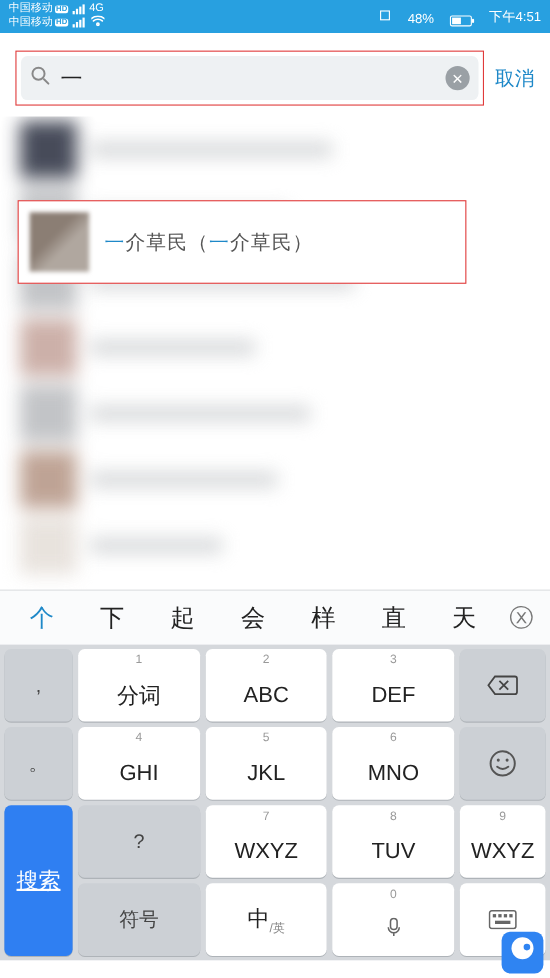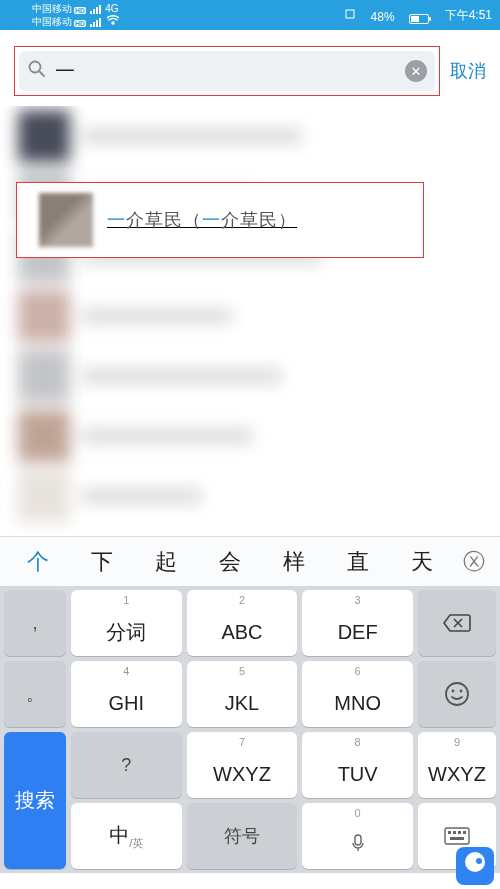--- a/index.html
+++ b/index.html
@@ -1,21 +1,21 @@
 <!DOCTYPE html>
 <html><head>
 <meta charset="utf-8">
 <style>
   * { margin: 0; padding: 0; box-sizing: border-box; font-family: -apple-system, "PingFang SC", sans-serif; }
   body { width: 500px; height: 889px; background: #fff; overflow: hidden; position: relative; }
 
   
   .status-bar { height: 30px; background: #28a0e0; color: #fff; display: flex; align-items: center; padding: 0 8px; font-size: 10px; }
   .status-left { display: flex; flex-direction: column; line-height: 1; gap: 1px; }
-  .carrier-row { display: flex; align-items: flex-end; gap: 2px; margin-left: 24px; }
+  .carrier-row { display: flex; align-items: center; gap: 2px; }
   .hd-badge { background: #fff; color: #28a0e0; border-radius: 2px; font-size: 7px; padding: 0 1px; font-weight: bold; }
   .sig-bars { display: inline-flex; align-items: flex-end; gap: 1px; margin-left: 2px; }
   .sig-bars i { width: 2px; background: #fff; display: block; }
   .sig-bars i:nth-child(1){height:3px}.sig-bars i:nth-child(2){height:5px}.sig-bars i:nth-child(3){height:7px}.sig-bars i:nth-child(4){height:9px}
   .status-right { margin-left: auto; display: flex; align-items: flex-end; gap: 14px; font-size: 12px; }
   .batt-outline { width: 20px; height: 10px; border: 1px solid #fff; border-radius: 2px; position: relative; display:inline-block; margin-right:2px; }
   .batt-outline::after { content:""; position:absolute; right:-3px; top:2px; width:2px; height:4px; background:#fff; border-radius:1px; }
   .batt-fill { position:absolute; left:1px; top:1px; bottom:1px; width:46%; background:#fff; }
 
   
@@ -26,21 +26,21 @@
   .clear-btn { width:22px; height:22px; border-radius:50%; background:#9aa0a5; color:#fff; display:flex; align-items:center; justify-content:center; font-size:13px; }
   .cancel-link { color:#1e88c8; font-size:18px; }
 
   
   .results { position:relative; height: 430px; overflow:hidden; }
   .blur-bg { position:absolute; inset:0; filter: blur(8px); opacity:0.9; }
   .blur-row { height:60px; display:flex; align-items:center; padding:0 18px; gap:12px; }
   .blur-avatar { width:52px; height:52px; background:#bcbec1; }
   .blur-line { height:14px; background:#d2d4d6; }
 
-  .highlight-row { position:absolute; left:16px; right:76px; top:76px; height:76px; border:1.5px solid #e03a3a; background:#fff; display:flex; align-items:center; padding:0 22px; gap:14px;text-decoration:underline; }
+  .highlight-row { position:absolute; left:16px; right:76px; top:76px; height:76px; border:1.5px solid #e03a3a; background:#fff; display:flex; align-items:center; padding:0 10px; gap:14px; }
   .highlight-avatar { width:54px; height:54px; background: linear-gradient(135deg,#8b7e74 40%, #b0a79f 60%); filter: blur(2px); }
   .highlight-text { font-size:18px; letter-spacing:1px; }
   .highlight-text .hl { color:#1e88c8; }
   .highlight-text .norm { color:#555; }
 
   
   .candidate-bar { height:50px; border-top:1px solid #dcdfe2; display:flex; align-items:center; padding:0 6px; background:#fafbfc; }
   .candidate { flex:1; text-align:center; font-size:22px; color:#222; }
   .candidate.first { color:#1e88c8; }
   .cand-close { width:40px; text-align:center; font-size:22px; color:#777; }
@@ -230,26 +230,26 @@
         <span class="main">WXYZ</span>
       </div>
     <div class="key">
         <span class="num">8</span>
         <span class="main">TUV</span>
       </div>
     <div class="key">
         <span class="num">9</span>
         <span class="main">WXYZ</span>
       </div>
-    <div class="key action-search" style="grid-row: 3 / span 2;">搜索</div>
-
+    <div class="key action-search" style="grid-row: 3 / span 2; text-decoration: underline;">搜索</div>
+
+    <div class="key side">符号</div>
     <div class="key lang-key">
         <span><span>中</span><sub>/英</sub></span>
       </div>
-    <div class="key side">符号</div>
     <div class="key">
       <span class="num">0</span>
       <span class="main">
         <svg width="14" height="18" viewBox="0 0 14 18">
             <rect x="4" y="1" width="6" height="10" rx="3" fill="none" stroke="#666" stroke-width="1.4"></rect>
             <path d="M2 9 A5 5 0 0 0 12 9 M7 14 V17" fill="none" stroke="#666" stroke-width="1.4"></path>
           </svg>
       </span>
     </div>
     <div class="key">

